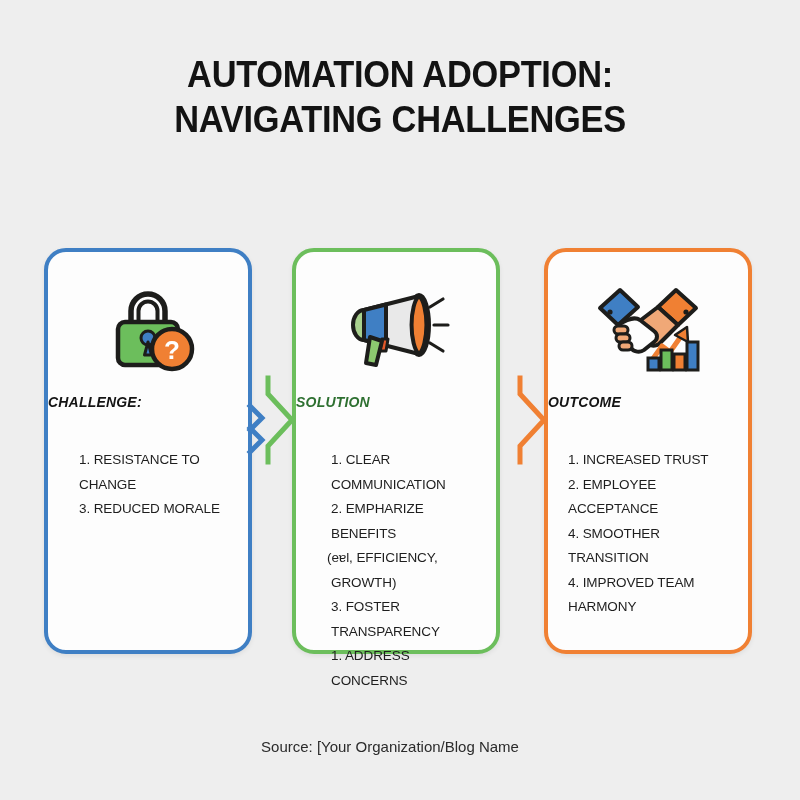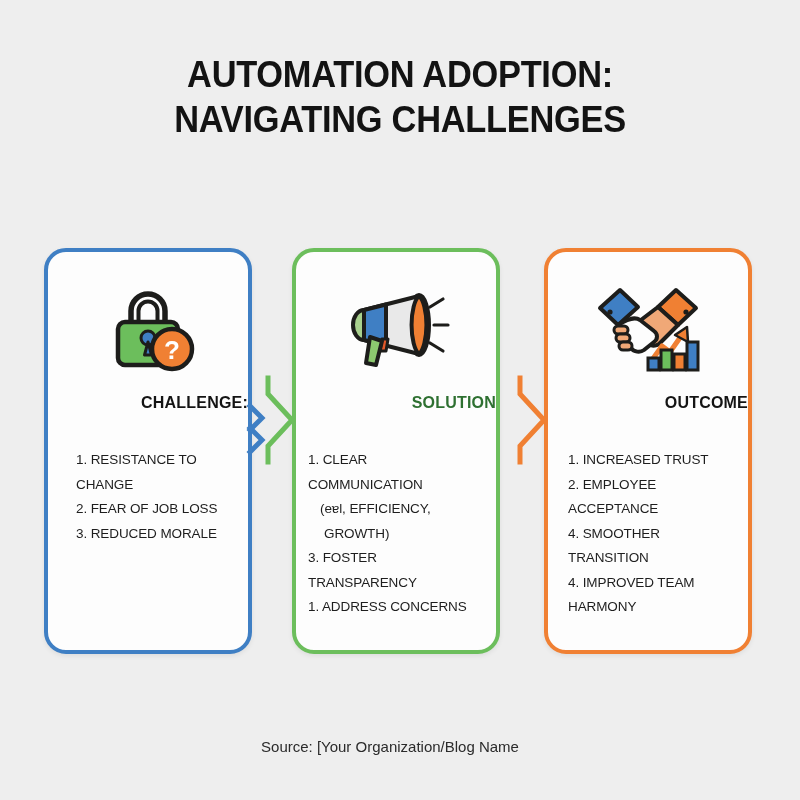--- a/index.html
+++ b/index.html
@@ -67,48 +67,49 @@
     align-items: center;
     justify-content: center;
   }
 
   
   .card-heading {
     position: absolute;
     top: 142px;
     left: 0;
     width: 100%;
-    text-align: right;
+    text-align: left;
     font-weight: bold;
-    font-size: 16px;
+    font-size: 14px;
     letter-spacing: 0.2px;
     color: #141414;
+    font-style: italic;
   }
   #card-solution .card-heading { color: #2e7031; }
 
   
   .card-list {
     position: absolute;
     top: 196px;
     left: 0;
     width: 100%;
     box-sizing: border-box;
     padding: 0 13px;
     margin: 0;
     list-style: none;
     font-size: 13.5px;
     line-height: 24.5px;
     color: #1e1e1e;
     letter-spacing: -0.1px;
   }
-  #card-challenge .card-list { padding-left: 28px; }
-  #card-solution  .card-list { padding-left: 12px; }
+  #card-challenge .card-list { padding-left: 15px; margin-left: 16px; }
+  #card-solution  .card-list { padding-left: 35px; }
   #card-outcome   .card-list { padding-left: 20px; }
   .card-list li { white-space: pre-line; }
-  .card-list li.nonum { text-indent: -4px; margin-left: 16px; }
+  .card-list li.nonum { text-indent: -4px; }
 
   
   .connector {
     position: absolute;
     top: 372px;
     width: 62px;
     height: 96px;
   }
   #connector-1 { left: 248px; }
   #connector-2 { left: 500px; }
@@ -150,21 +151,20 @@
 
           <circle cx="72" cy="66" r="20" fill="#f08033" stroke="#1d1d1b" stroke-width="4.5"></circle>
           <text x="72" y="76" text-anchor="middle" font-family="'Liberation Sans', sans-serif" font-size="26" font-weight="bold" fill="#ffffff">?</text>
         </svg>
       </span>
     </div>
     <div class="card-heading">CHALLENGE:</div>
     <ul class="card-list">
       <li>1. RESISTANCE TO
     CHANGE</li>
-      <li>2. FEAR OF JOB LOSS</li>
       <li>3. REDUCED MORALE</li>
     </ul>
   </div>
 
   <div class="card" id="card-solution">
     <div class="icon-wrap">
       <span>
         <svg width="108" height="86" viewBox="0 0 108 86">
 
           <g stroke="#1d1d1b" stroke-width="3.2" stroke-linecap="round">
@@ -185,20 +185,21 @@
 
           <path d="M40 54 L46 54 L44 66 L38 66 Z" fill="#e2582a" stroke="#1d1d1b" stroke-width="3" stroke-linejoin="round"></path>
 
           <path d="M28 52 L40 56 L34 80 L24 78 Z" fill="#8cc96f" stroke="#1d1d1b" stroke-width="4" stroke-linejoin="round"></path>
         </svg>
       </span>
     </div>
     <div class="card-heading">SOLUTION</div>
     <ul class="card-list">
       <li>1. CLEAR COMMUNICATION</li>
+      <li>2. EMPHARIZE BENEFITS</li>
       <li class="nonum">(eɐl, EFFICIENCY, GROWTH)</li>
       <li>3. FOSTER TRANSPARENCY</li>
       <li>1. ADDRESS CONCERNS</li>
     </ul>
   </div>
 
   <div class="card" id="card-outcome">
     <div class="icon-wrap">
       <span>
         <svg width="112" height="92" viewBox="0 0 112 92">

